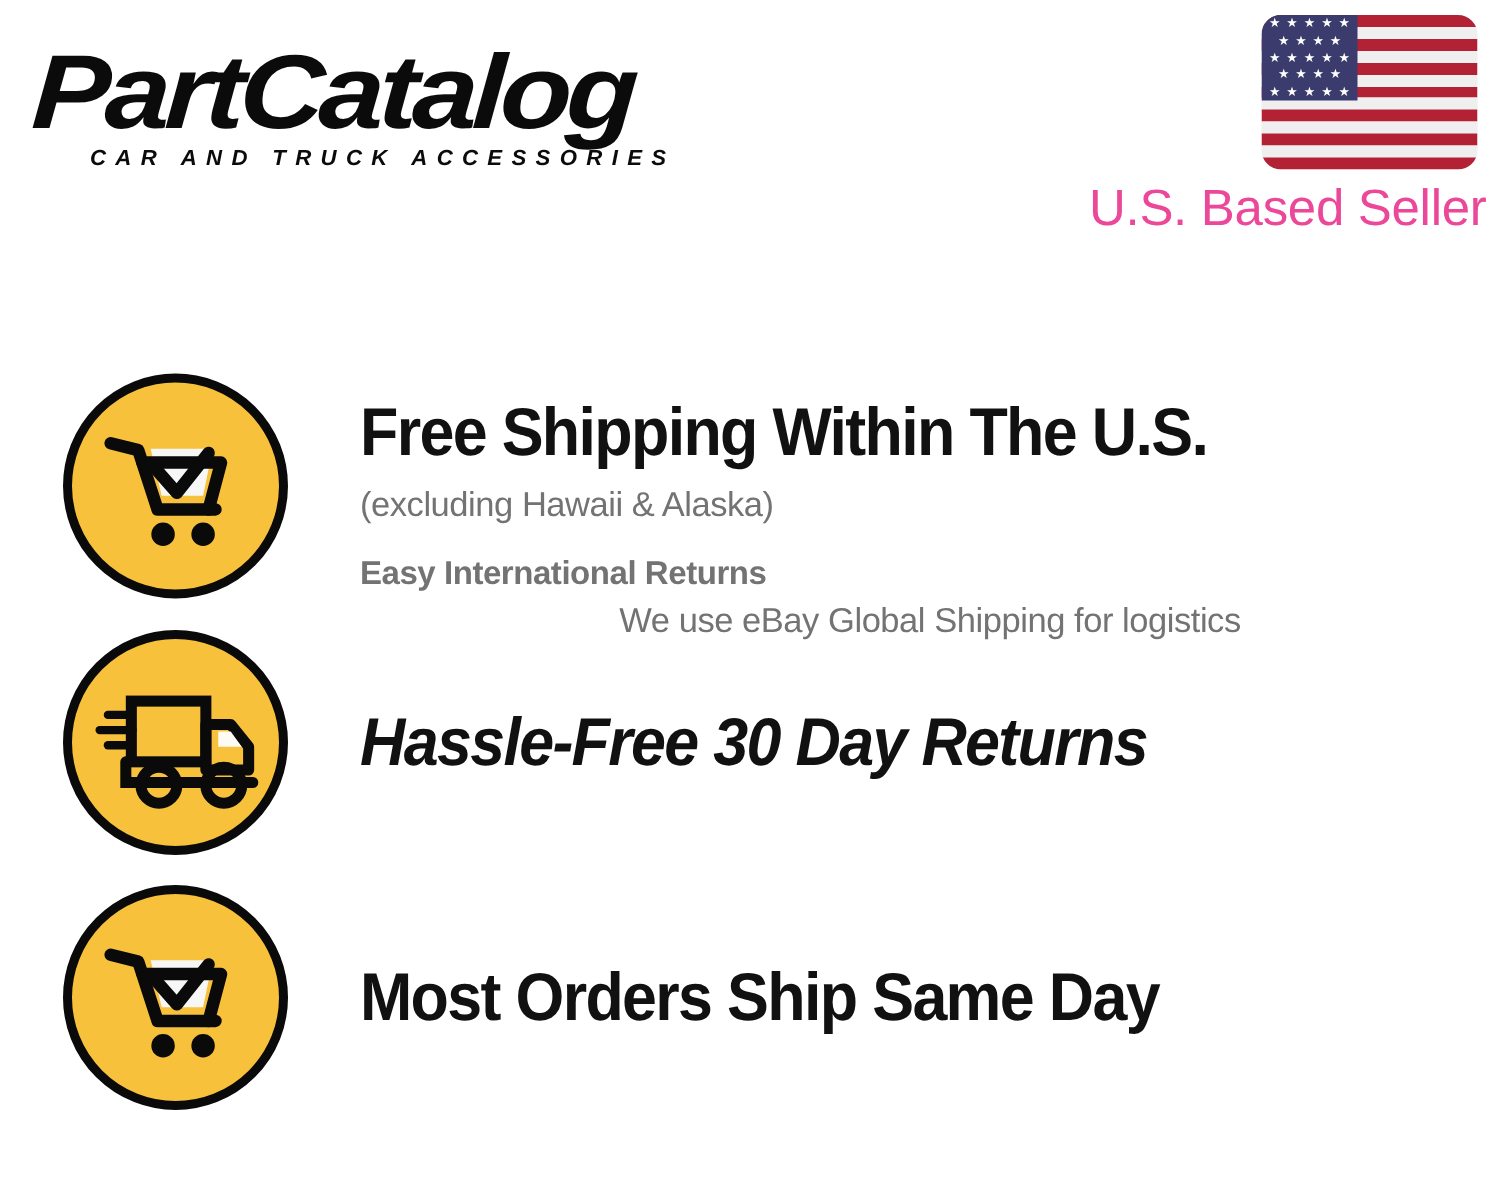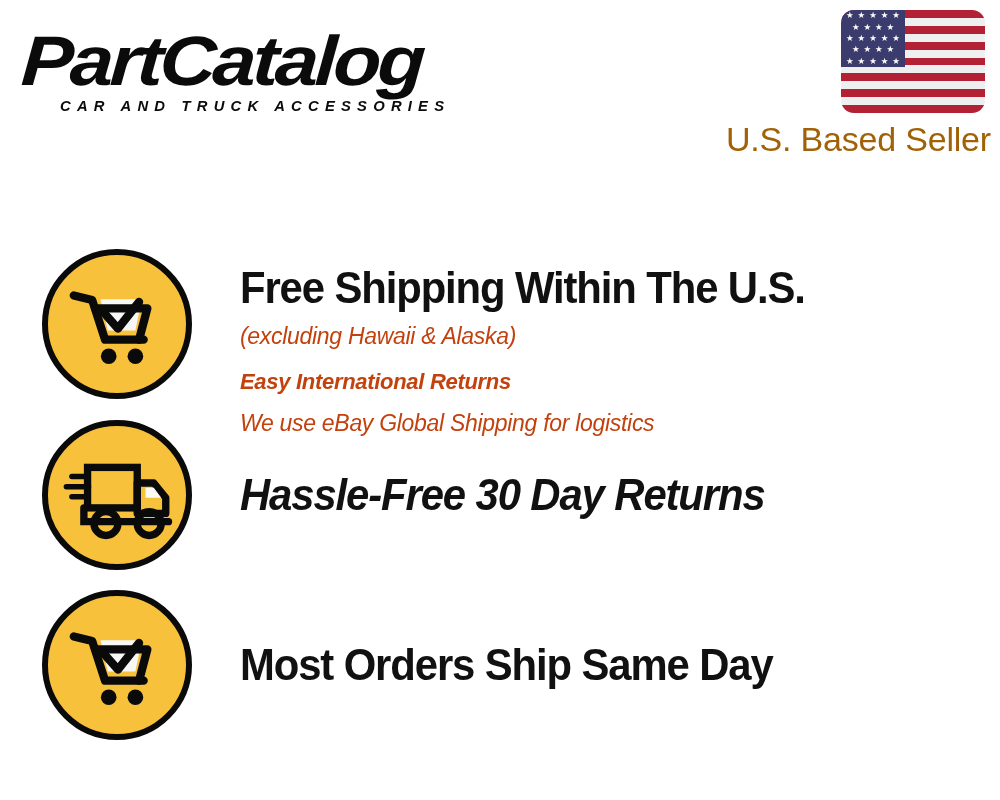--- a/index.html
+++ b/index.html
@@ -107,21 +107,21 @@
   #seller-caption {
     position: absolute;
     left: 726px;
     top: 120px;
     width: 260px;
     text-align: right;
     font-family: "Liberation Sans", sans-serif;
     font-size: 34px;
     font-weight: 400;
     letter-spacing: -0.2px;
-    color: #a16207;
+    color: #ec4899;
     white-space: nowrap;
   }
 
   
   #feature-list {
     position: absolute;
     left: 0;
     top: 186px;
     width: 1000px;
   }
@@ -169,32 +169,31 @@
     transform: scaleX(0.93);
     transform-origin: left center;
     white-space: nowrap;
   }
   .feature-sub {
     font-family: "Liberation Sans", sans-serif;
     font-weight: 400;
     font-size: 23px;
     line-height: 30px;
     letter-spacing: -0.3px;
-    color: #c2410c;
-    white-space: nowrap;
-    font-style: italic;
+    color: #737373;
+    white-space: nowrap;
   }
   .feature-sub.strong {
     font-weight: bold;
     font-size: 22px;
   }
   .feature-row[data-row="0"] .feature-copy { top: 14px; }
   .feature-row[data-row="0"] .feature-sub.first { margin-top: 8px; }
   .feature-row[data-row="0"] .feature-sub.strong { margin-top: 16px; }
-  .feature-row[data-row="0"] .feature-sub.last { margin-top: 11px; }
+  .feature-row[data-row="0"] .feature-sub.last { margin-top: 1px; text-align: center; }
   .feature-row[data-row="1"] .feature-copy { top: 50px; font-style: italic; }
   .feature-row[data-row="2"] .feature-copy { top: 50px; }
 </style>
 </head>
 <body>
 
 <div id="header-bar">
 
   <div id="brand-logo">
     <div id="brand-wordmark">PartCatalog</div>

